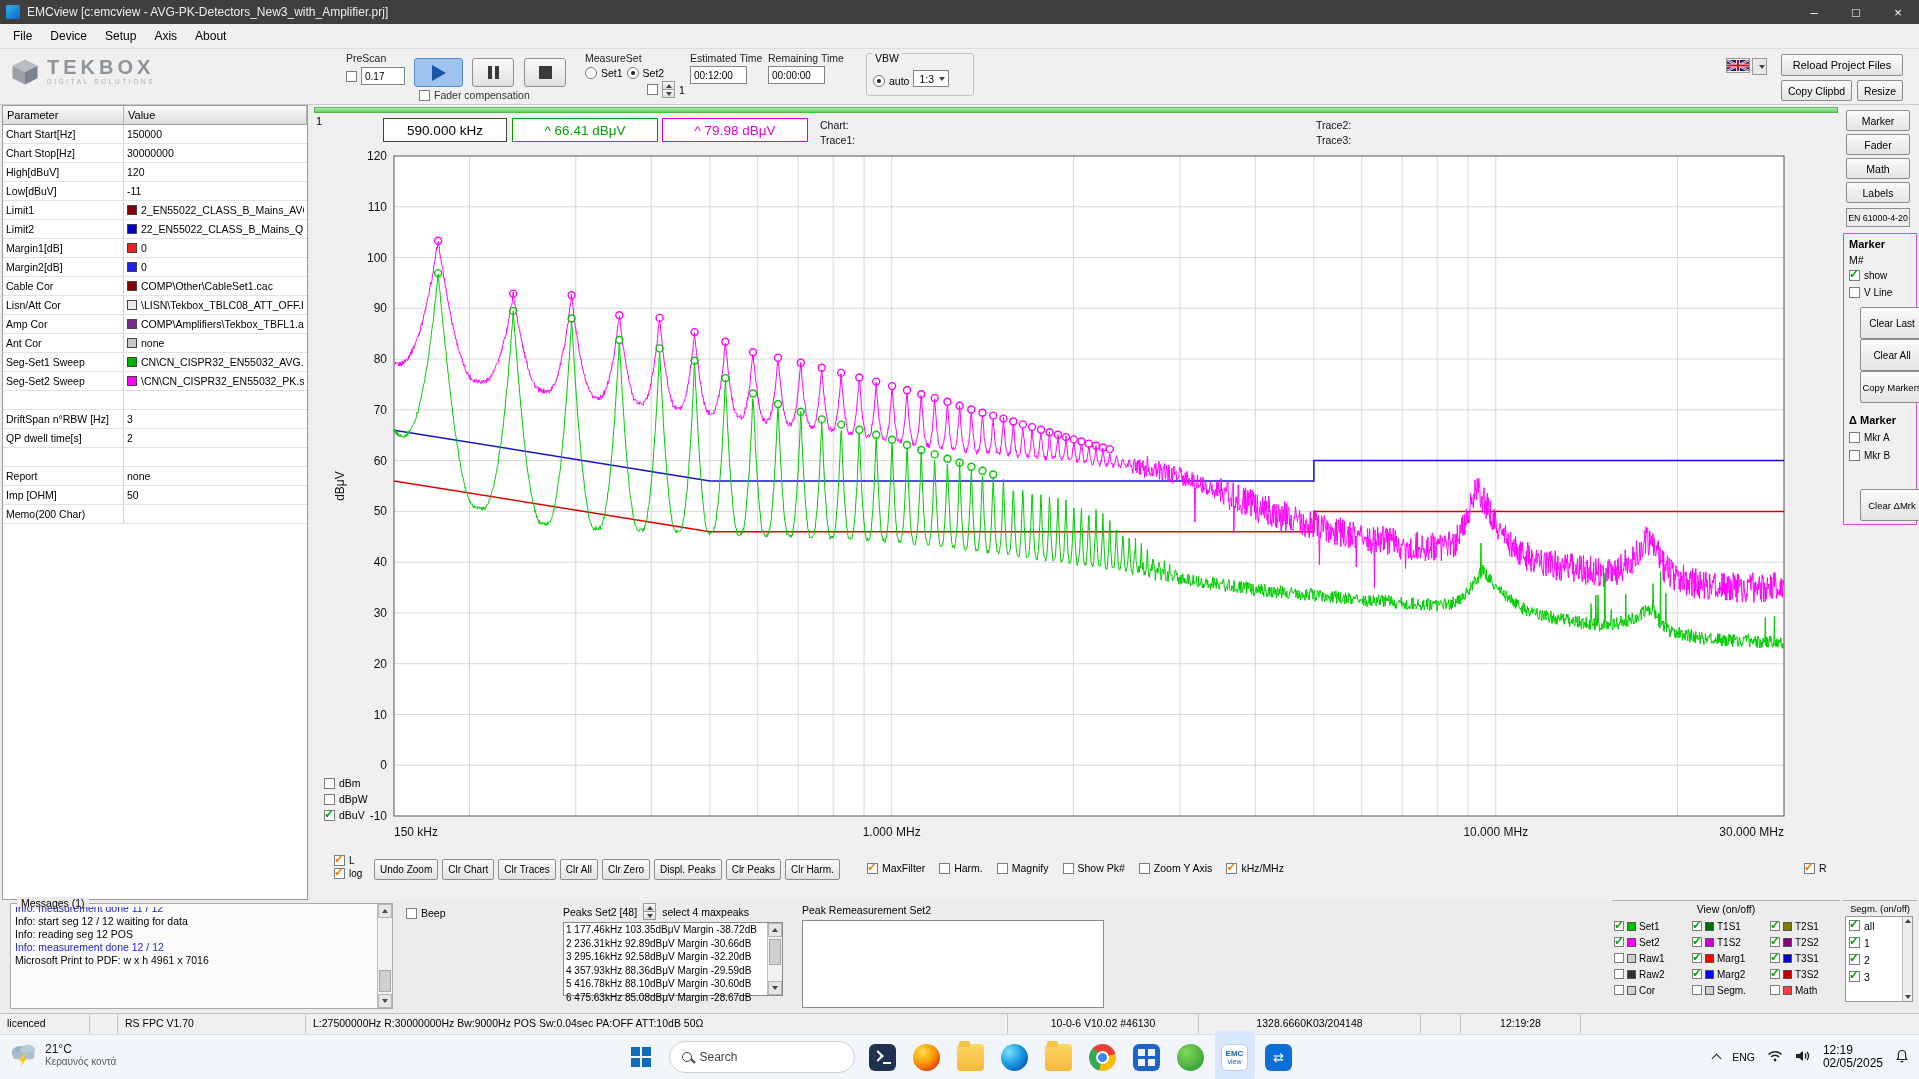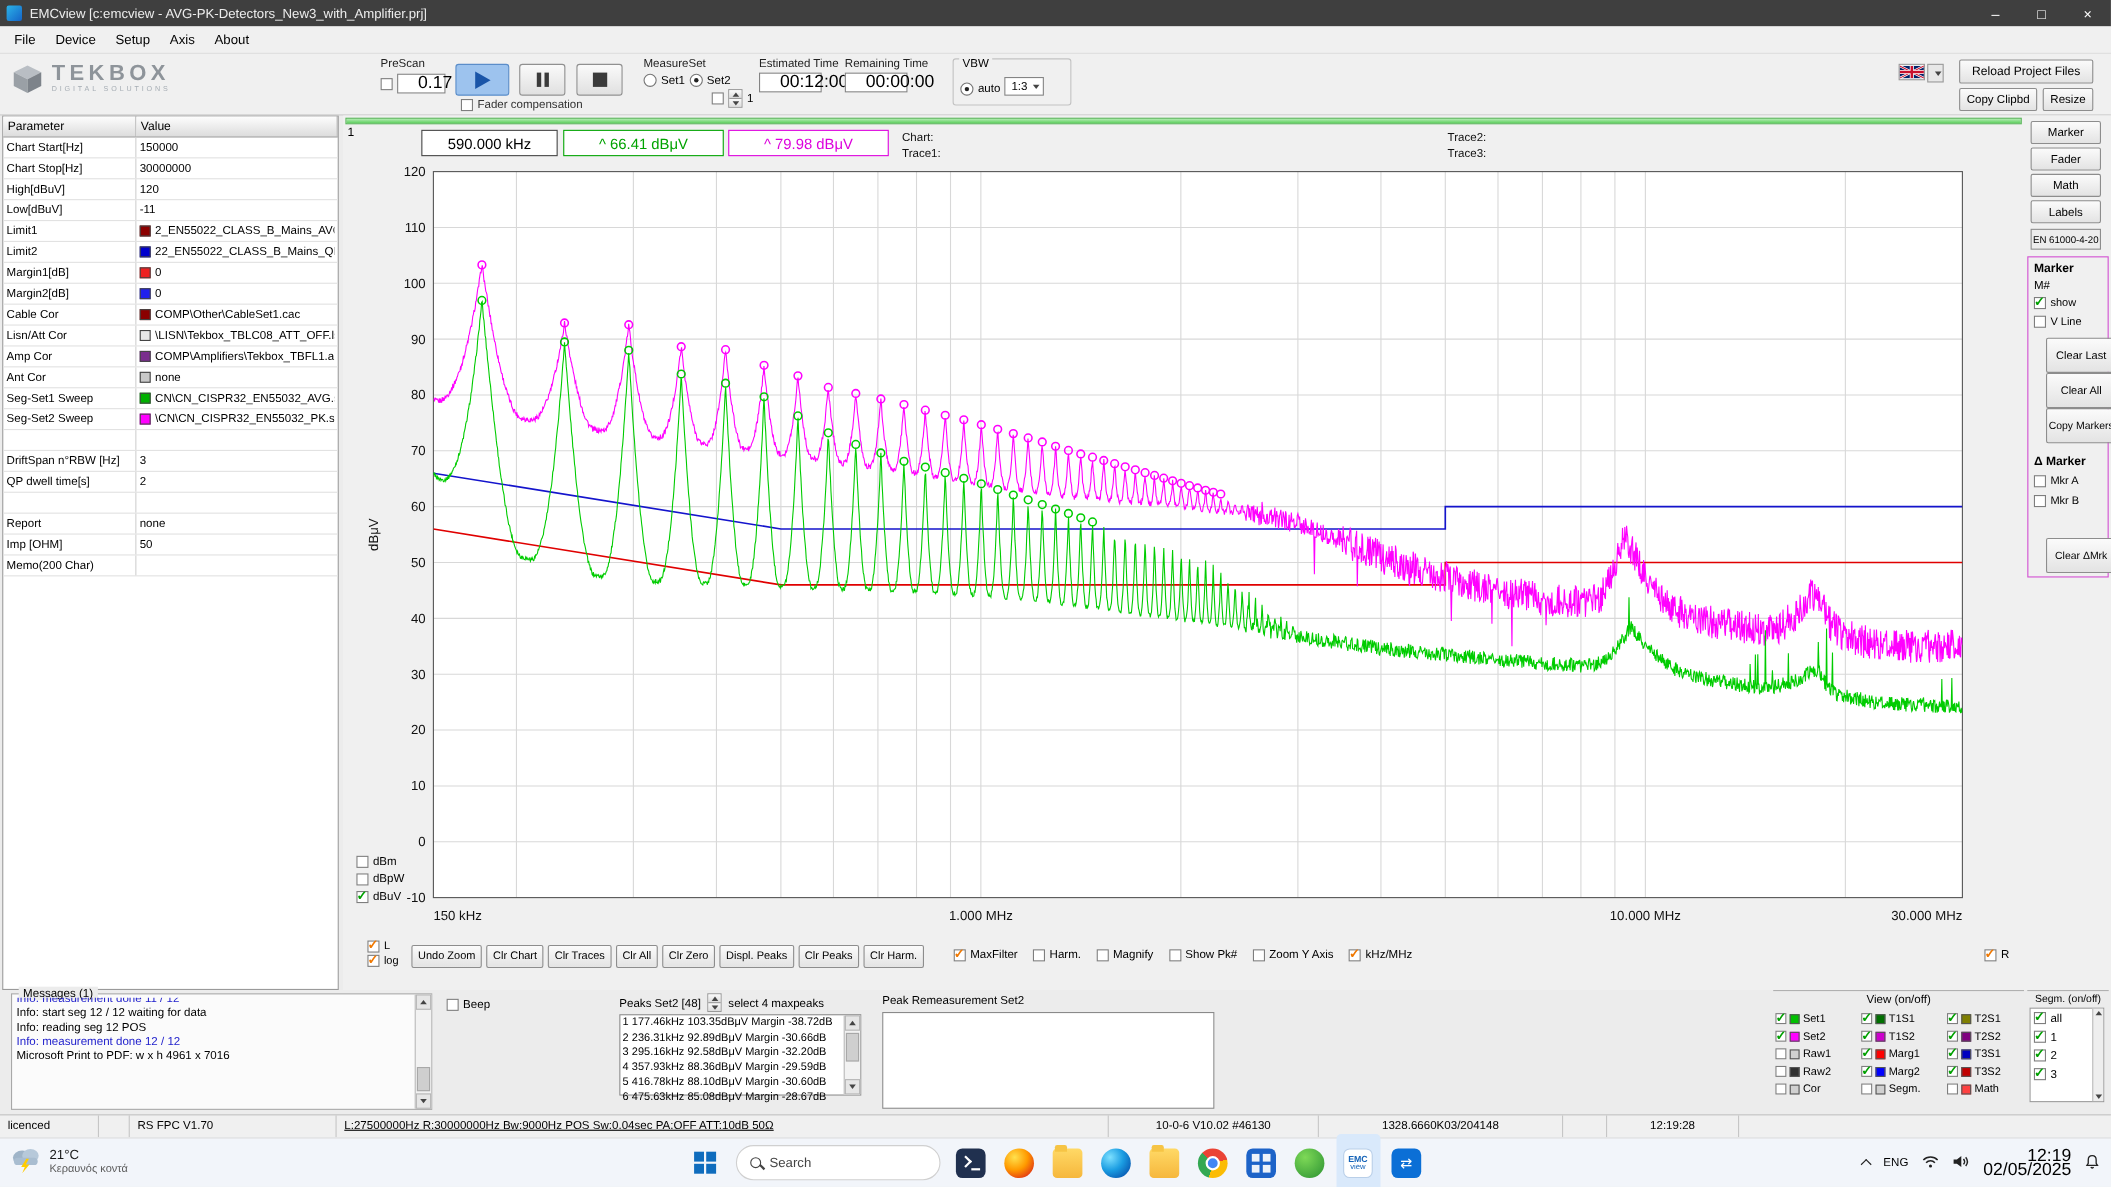--- a/index.html
+++ b/index.html
@@ -43,21 +43,21 @@
 .dd{display:inline-flex;align-items:center;border:1px solid #848484;background:#fff;height:17px;padding:0 3px 0 5px;font-size:10.5px}
 .dd-arrow{width:0;height:0;border-left:3.5px solid transparent;border-right:3.5px solid transparent;border-top:4px solid #444;margin-left:5px}
 #fader-row{position:absolute;left:419px;top:40px;display:flex;align-items:center;gap:4px;font-size:10.5px;color:#333}
 #flag{position:absolute;left:1726px;top:9px;width:24px;height:15px;border:1px solid #999}
 #flag-dd{position:absolute;left:1752px;top:9px;width:15px;height:17px;border:1px solid #999;background:#e8e8e8;display:flex;align-items:center;justify-content:center}
 #reload-btn{position:absolute;left:1781px;top:5px;width:122px;height:22px;font-size:11px}
 #copy-btn{position:absolute;left:1781px;top:31px;width:71px;height:21px}
 #resize-btn{position:absolute;left:1857px;top:31px;width:46px;height:21px}
 
 .btn{display:inline-flex;align-items:center;justify-content:center;background:linear-gradient(#fbfbfb,#e3e3e3);border:1px solid #8d8d8d;border-radius:2px;font-size:10.5px;color:#000}
-.field{display:inline-flex;align-items:center;background:#fff;border:1px solid #848484;padding:0 18px;font-size:16px}
+.field{display:inline-flex;align-items:center;background:#fff;border:1px solid #848484;padding:0 3px;font-size:10px}
 .cb{width:11px;height:11px;min-width:11px;border:1px solid #7e7e7e;background:#fff;display:inline-block;position:relative}
 .cb.on::after{content:"✓";position:absolute;left:-1px;top:-3px;font-size:12px;font-weight:700;color:#00a000;line-height:1}
 .oc .cb.on::after{color:#f07800}
 .radio{width:12px;height:12px;min-width:12px;border:1px solid #777;border-radius:50%;background:#fff;display:inline-block;position:relative}
 .radio.on::after{content:"";position:absolute;left:3px;top:3px;width:4px;height:4px;border-radius:50%;background:#222}
 .uc-row{display:flex;align-items:center;gap:4px}
 .spin{display:inline-flex;flex-direction:column;width:13px;height:17px;border:1px solid #999;background:#e8e8e8}
 .sp-b{flex:1;display:flex;align-items:center;justify-content:center;background:linear-gradient(#fafafa,#ddd)}
 .sp-b + .sp-b{border-top:1px solid #999}
 .tri-up{width:0;height:0;border-left:3px solid transparent;border-right:3px solid transparent;border-bottom:4px solid #444}
@@ -179,21 +179,21 @@
 .ic-office::after{content:"";position:absolute;left:5px;top:5px;width:7px;height:7px;background:#fff;box-shadow:10px 0 0 #fff,0 10px 0 #fff,10px 10px 0 #fff;opacity:.92}
 .ic-green{background:radial-gradient(circle at 35% 30%,#7ed957,#3fa33b 75%);border-radius:50%}
 .ic-emc{background:#fff;border:1px solid #b9cfe8;display:flex;flex-direction:column;align-items:center;justify-content:center}
 .emc-t{font-size:8px;font-weight:700;color:#1463b8;line-height:9px}
 .emc-b{font-size:7px;color:#1463b8;line-height:8px}
 .ic-tv{background:#0b6fd6;display:flex;align-items:center;justify-content:center}
 .ic-tv::after{content:"⇄";color:#fff;font-size:13px}
 #tb-right{position:absolute;right:10px;top:0;height:100%;display:flex;align-items:center;gap:12px}
 .chev{width:7px;height:7px;border-left:1.6px solid #222;border-top:1.6px solid #222;transform:rotate(45deg);margin-top:3px}
 #tray-lang{font-size:10.5px}
-#clock{text-align:right;font-size:16px;line-height:13px}
+#clock{font-size:12px;line-height:13px}
 svg text{font-family:"Liberation Sans",sans-serif}
 </style>
 </head>
 <body>
 
 <div id="titlebar">
   <span class="tb-appicon"></span>
   <span>EMCview [c:emcview - AVG-PK-Detectors_New3_with_Amplifier.prj]</span>
   <span class="win-ctrls">
     <span class="wbtn">–</span>
@@ -918,21 +918,21 @@
         <span class="tri-dn"></span>
       </div>
   </div>
 </div>
 
 <div id="statusbar">
 
 <span class="sb-seg" style="width: 90px;">licenced</span>
     <span class="sb-seg" style="width: 28px;"></span>
     <span class="sb-seg" style="width: 188px;">RS FPC V1.70</span>
-    <span class="sb-seg" style="width: 702px; text-decoration: underline;">L:27500000Hz R:30000000Hz Bw:9000Hz POS Sw:0.04sec PA:OFF ATT:10dB 50Ω</span>
+    <span class="sb-seg" style="width: 702px;">L:27500000Hz R:30000000Hz Bw:9000Hz POS Sw:0.04sec PA:OFF ATT:10dB 50Ω</span>
     <span class="sb-seg center" style="width: 191px;">10-0-6 V10.02 #46130</span>
     <span class="sb-seg center" style="width: 222px;">1328.6660K03/204148</span>
     <span class="sb-seg" style="width: 40px;"></span>
     <span class="sb-seg center" style="width: 120px;">12:19:28</span>
     <span class="sb-seg"></span>
   </div>
 
 <div id="taskbar">
   <div id="weather">
     <span><svg width="30" height="27" viewBox="0 0 32 28">

